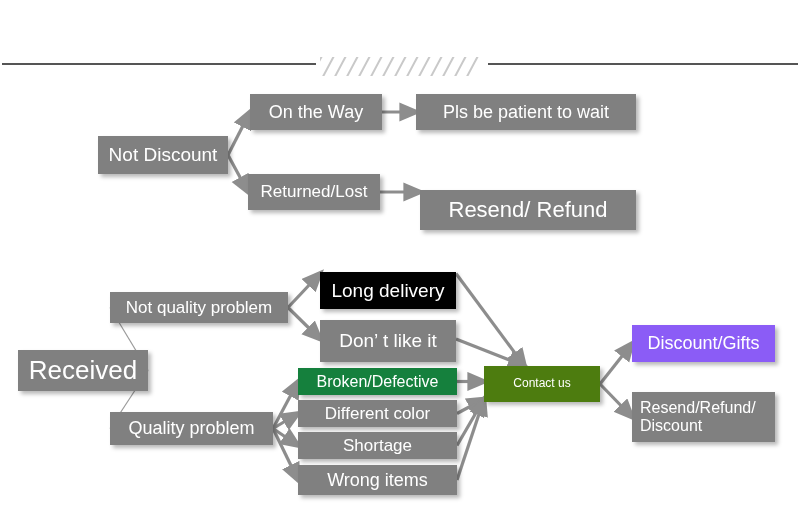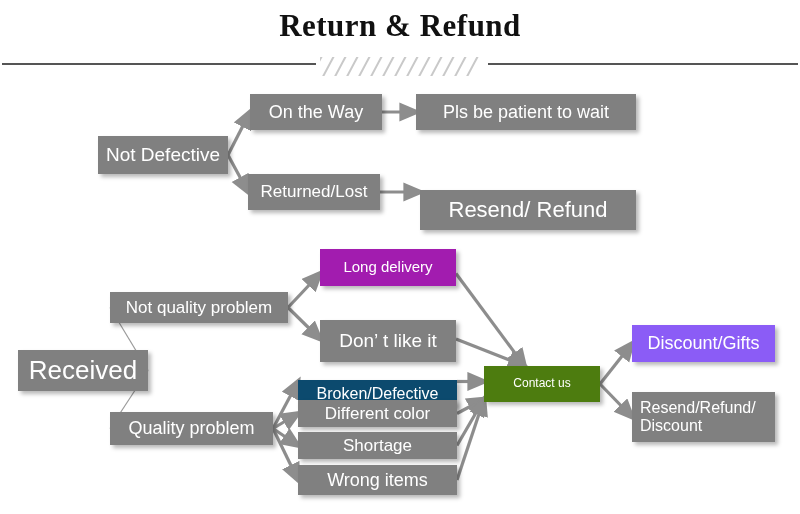--- a/index.html
+++ b/index.html
@@ -101,21 +101,20 @@
     width: 800px;
     height: 514px;
     pointer-events: none;
   }
 </style>
 </head>
 <body>
 
 <div id="canvas">
 
-  <div class="title">Return &amp; Refund</div>
 
   <div class="divider">
     <div class="rule-left"></div>
     <div class="hatch">
         <i style="left: 2px; background: rgb(201, 201, 201);"></i>
         <i style="left: 14px; background: rgb(201, 201, 201);"></i>
         <i style="left: 26px; background: rgb(201, 201, 201);"></i>
         <i style="left: 38px; background: rgb(201, 201, 201);"></i>
         <i style="left: 50px; background: rgb(201, 201, 201);"></i>
         <i style="left: 62px; background: rgb(201, 201, 201);"></i>
@@ -153,31 +152,31 @@
       <line x1="456" y1="339" x2="524.6" y2="366" stroke="#8d8d8d" stroke-width="3.2" marker-end="url(#ah)"></line>
       <line x1="457" y1="381.5" x2="484" y2="381.5" stroke="#8d8d8d" stroke-width="3.2" marker-end="url(#ah)"></line>
       <line x1="457" y1="413.5" x2="484" y2="399" stroke="#8d8d8d" stroke-width="3.2" marker-end="url(#ah)"></line>
       <line x1="457" y1="445.5" x2="484" y2="399" stroke="#8d8d8d" stroke-width="3.2" marker-end="url(#ah)"></line>
       <line x1="457" y1="480" x2="484" y2="399" stroke="#8d8d8d" stroke-width="3.2" marker-end="url(#ah)"></line>
       <line x1="600" y1="384" x2="632" y2="343.5" stroke="#8d8d8d" stroke-width="3.2" marker-end="url(#ah)"></line>
       <line x1="600" y1="384" x2="632" y2="417" stroke="#8d8d8d" stroke-width="3.2" marker-end="url(#ah)"></line>
     </svg>
 
   <div id="nodes">
-      <div class="node" style="left: 98px; top: 136px; width: 130px; height: 38px; font-size: 19px; background: rgb(128, 128, 128); color: rgb(255, 255, 255);">Not Defective</div>
+      <div class="node" style="left: 98px; top: 136px; width: 130px; height: 38px; font-size: 19px; background: rgb(128, 128, 128); color: rgb(255, 255, 255);">Not Discount</div>
       <div class="node" style="left: 250px; top: 94px; width: 132px; height: 36px; font-size: 18px; background: rgb(128, 128, 128); color: rgb(255, 255, 255);">On the Way</div>
       <div class="node" style="left: 416px; top: 94px; width: 220px; height: 36px; font-size: 18px; background: rgb(128, 128, 128); color: rgb(255, 255, 255);">Pls be patient to wait</div>
       <div class="node" style="left: 248px; top: 174px; width: 132px; height: 36px; font-size: 17px; background: rgb(128, 128, 128); color: rgb(255, 255, 255);">Returned/Lost</div>
       <div class="node" style="left: 420px; top: 172px; width: 216px; height: 40px; font-size: 22px; background: rgb(128, 128, 128); color: rgb(255, 255, 255); margin-top: 18px;">Resend/ Refund</div>
       <div class="node" style="left: 18px; top: 350px; width: 130px; height: 41px; font-size: 26px; background: rgb(128, 128, 128); color: rgb(255, 255, 255);">Received</div>
       <div class="node" style="left: 110px; top: 292px; width: 178px; height: 31px; font-size: 17px; background: rgb(128, 128, 128); color: rgb(255, 255, 255);">Not quality problem</div>
       <div class="node" style="left: 110px; top: 412px; width: 163px; height: 33px; font-size: 18px; background: rgb(128, 128, 128); color: rgb(255, 255, 255);">Quality problem</div>
-      <div class="node" style="left: 320px; top: 249px; width: 136px; height: 37px; font-size: 15px; background: #a21caf; color: rgb(255, 255, 255);">Long delivery</div>
+      <div class="node" style="left: 320px; top: 272px; width: 136px; height: 37px; font-size: 19px; background: #000000; color: rgb(255, 255, 255);">Long delivery</div>
       <div class="node" style="left: 320px; top: 320px; width: 136px; height: 42px; font-size: 19px; background: rgb(128, 128, 128); color: rgb(255, 255, 255);">Don’  t like it</div>
-      <div class="node" style="left: 298px; top: 368px; width: 159px; height: 27px; font-size: 16px; background: #0c4a6e; color: rgb(255, 255, 255); margin-top: 12px;">Broken/Defective</div>
+      <div class="node" style="left: 298px; top: 368px; width: 159px; height: 27px; font-size: 16px; background: #15803d; color: rgb(255, 255, 255);">Broken/Defective</div>
       <div class="node" style="left: 298px; top: 400px; width: 159px; height: 27px; font-size: 17px; background: rgb(128, 128, 128); color: rgb(255, 255, 255);">Different color</div>
       <div class="node" style="left: 298px; top: 432px; width: 159px; height: 27px; font-size: 17px; background: rgb(128, 128, 128); color: rgb(255, 255, 255);">Shortage</div>
       <div class="node" style="left: 298px; top: 465px; width: 159px; height: 30px; font-size: 18px; background: rgb(128, 128, 128); color: rgb(255, 255, 255);">Wrong items</div>
       <div class="node" style="left: 484px; top: 366px; width: 116px; height: 36px; font-size: 12px; background: #4d7c0f; color: rgb(255, 255, 255);">Contact us</div>
       <div class="node" style="left: 632px; top: 325px; width: 143px; height: 37px; font-size: 18px; background: #8b5cf6; color: rgb(255, 255, 255); text-align: center;">Discount/Gifts</div>
       <div class="node left-align" style="left: 632px; top: 392px; width: 143px; height: 50px; font-size: 16px; background: rgb(128, 128, 128); color: rgb(255, 255, 255);">Resend/Refund/
 Discount</div>
     </div>
 
 </div>

